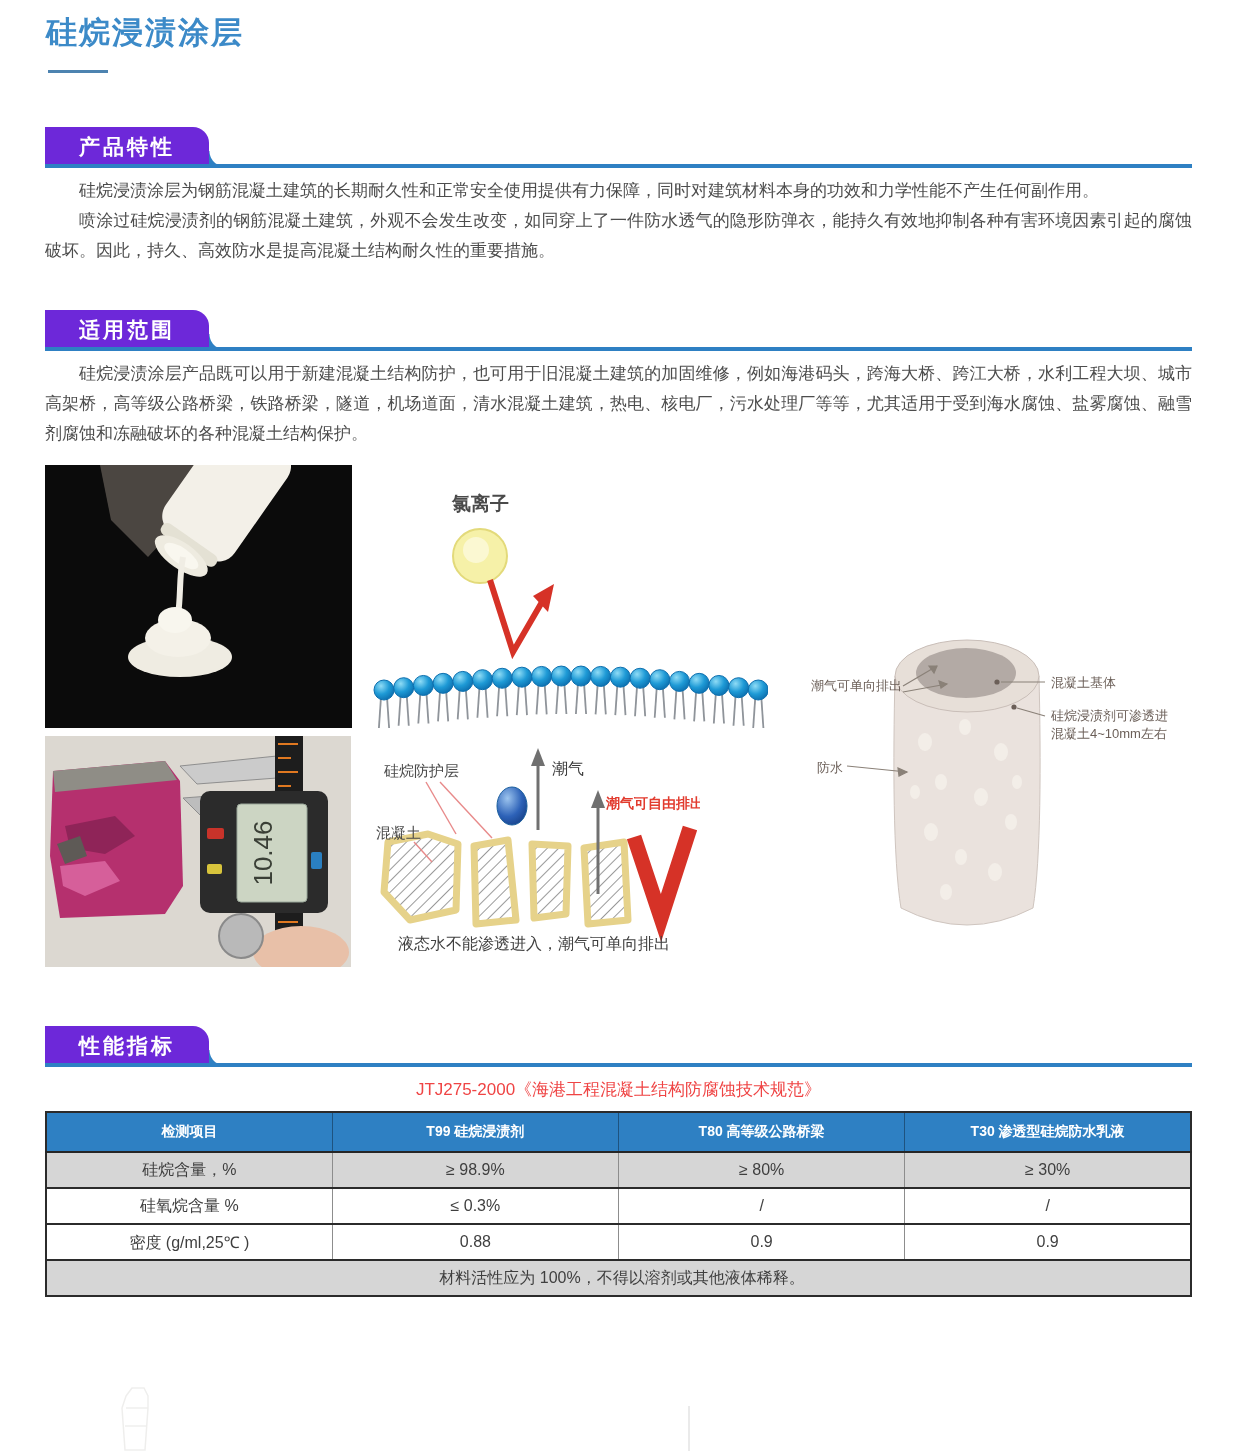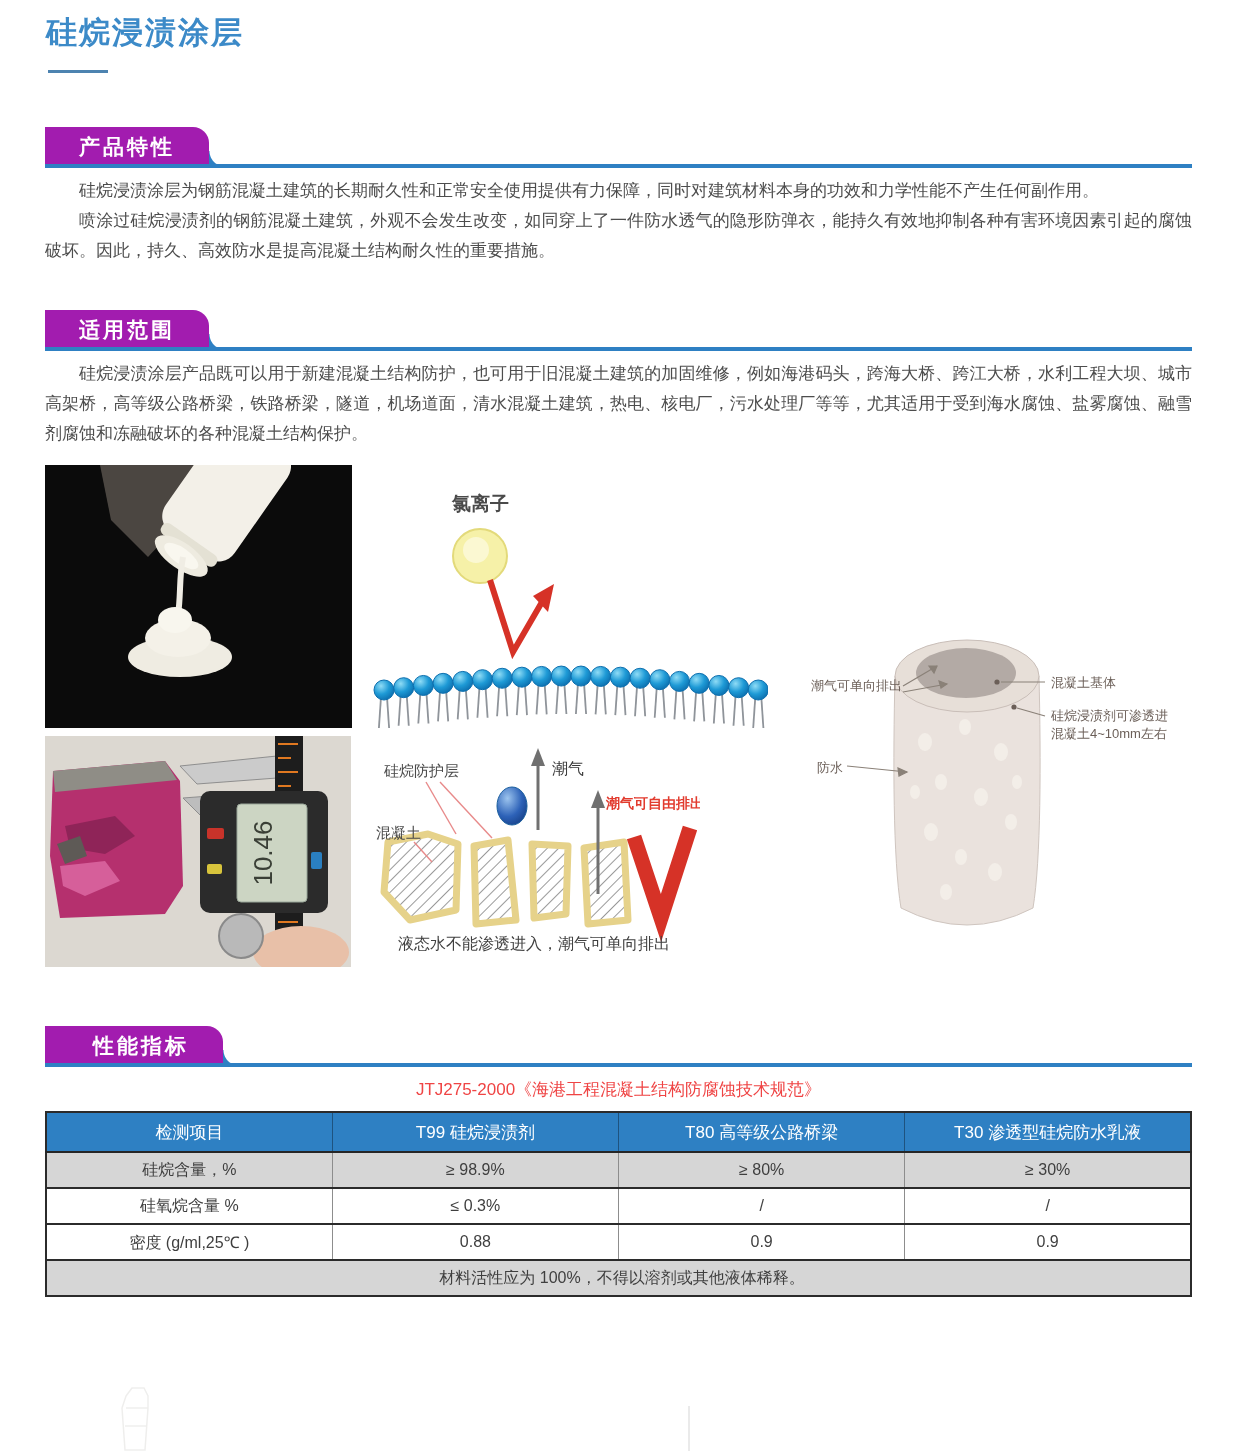--- a/index.html
+++ b/index.html
@@ -6,42 +6,42 @@
   body{
     width:1235px;height:1451px;position:relative;background:#ffffff;
     font-family:"Liberation Sans",sans-serif;overflow:hidden;color:#4d4d4d;
   }
   .page-title{
     position:absolute;left:46px;top:12px;font-size:31px;font-weight:bold;
     color:#3c8ac8;letter-spacing:2px;margin:0;
   }
   .title-underline{position:absolute;left:48px;top:70px;width:60px;height:3px;background:#4d83b0;}
   .tab{
-    position:absolute;left:45px;width:164px;height:40px;background:#a21caf;
+    position:absolute;left:45px;width:164px;height:40px;background:#6d28d9;
     border-radius:0 16px 0 0;color:#fff;font-size:21px;font-weight:bold;
     display:flex;align-items:center;justify-content:center;letter-spacing:3px;
   }
   .tab::after{
     content:"";position:absolute;right:-16px;bottom:0;width:16px;height:16px;
     background:radial-gradient(circle at 100% 0%, rgba(0,0,0,0) 15px, #2e80c3 16px);
   }
   .hline{position:absolute;left:45px;width:1147px;height:4px;background:#2e80c3;}
   .para{position:absolute;left:45px;width:1147px;font-size:17px;line-height:30px;color:#4d4d4d;text-align:justify;}
   .para p{margin:0;text-indent:2em;}
   .figure{position:absolute;}
   .std-caption{
     position:absolute;left:45px;top:1078px;width:1147px;text-align:center;
     font-size:17px;color:#ef4444;
   }
   table.spec{
     position:absolute;left:45px;top:1111px;width:1147px;border-collapse:collapse;
     table-layout:fixed;font-size:16px;color:#3f3f3f;
   }
   table.spec th{
-    background:#2e80c3;color:#ffffff;font-weight:normal;height:36px;font-size:17px;
+    background:#2e80c3;color:#ffffff;font-weight:bold;height:36px;font-size:14px;
     border:1px solid rgba(0,0,0,0.35);border-bottom:2px solid #262626;
   }
   table.spec td{
     text-align:center;height:32px;border-left:1px solid #8d8d8d;border-right:1px solid #8d8d8d;
     border-top:2px solid #2b2b2b;border-bottom:2px solid #2b2b2b;
   }
   table.spec{border:2px solid #2b2b2b;}
   tr.row-gray td{background:#d6d6d6;}
   tr.row-white td{background:#ffffff;}
   td.footnote-cell{text-align:center;padding-left:8px;background:#d6d6d6;}
@@ -265,21 +265,21 @@
     </g>
     <text x="14" y="34" font-size="15" fill="#4a4a4a">硅烷防护层</text>
     <text x="6" y="96" font-size="15" fill="#4a4a4a">混凝土</text>
     <text x="182" y="32" font-size="16" fill="#3a3a3a">潮气</text>
     <text x="236" y="66" font-size="14" font-weight="bold" fill="#e23b2e">潮气可自由排出</text>
     <path d="M264,95 L291,176 L320,86" stroke="#d63227" stroke-width="15" fill="none"></path>
     <text x="28" y="207" font-size="16" fill="#3f3f3f">液态水不能渗透进入，潮气可单向排出</text>
   </svg>
 </div>
 
-<div class="tab" style="top:1026px;padding-left:14px;">性能指标</div>
+<div class="tab" style="top:1026px;">性能指标</div>
 <div class="hline" style="top:1063px;"></div>
 <div class="std-caption">JTJ275-2000《海港工程混凝土结构防腐蚀技术规范》</div>
 
 <table class="spec">
   <colgroup>
       <col style="width:25%">
       <col style="width:25%">
       <col style="width:25%">
       <col style="width:25%">
     </colgroup>

